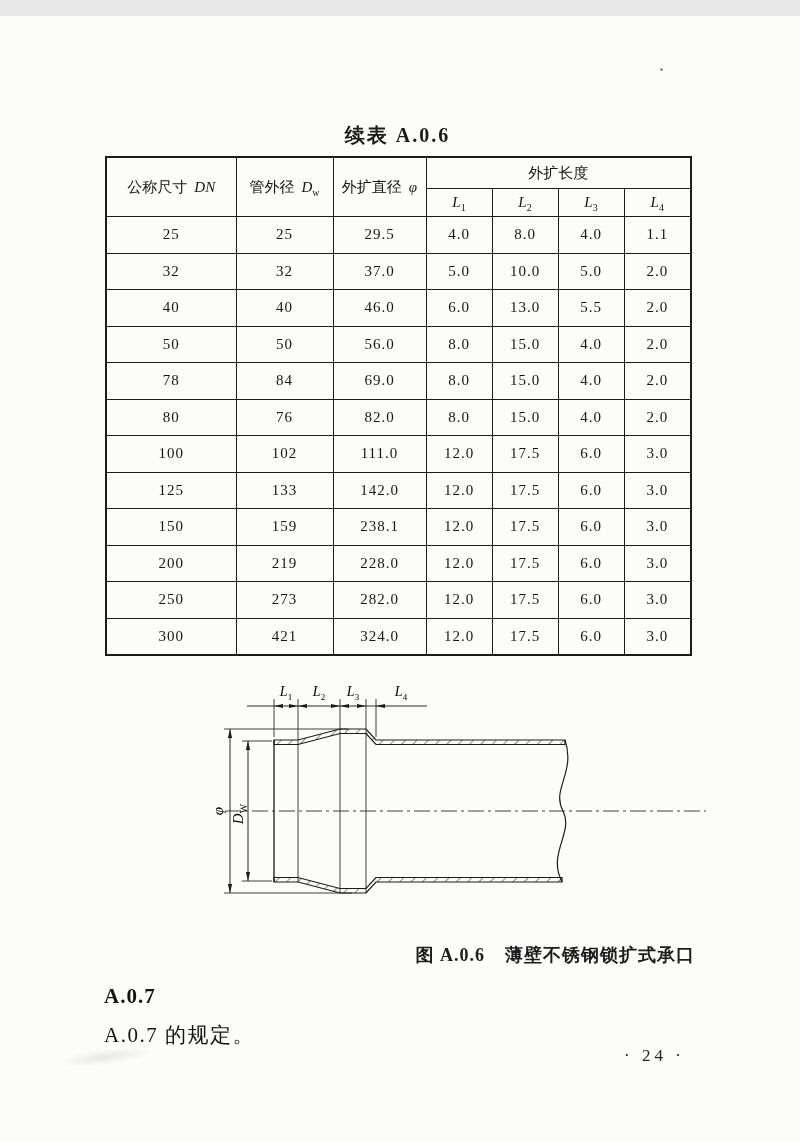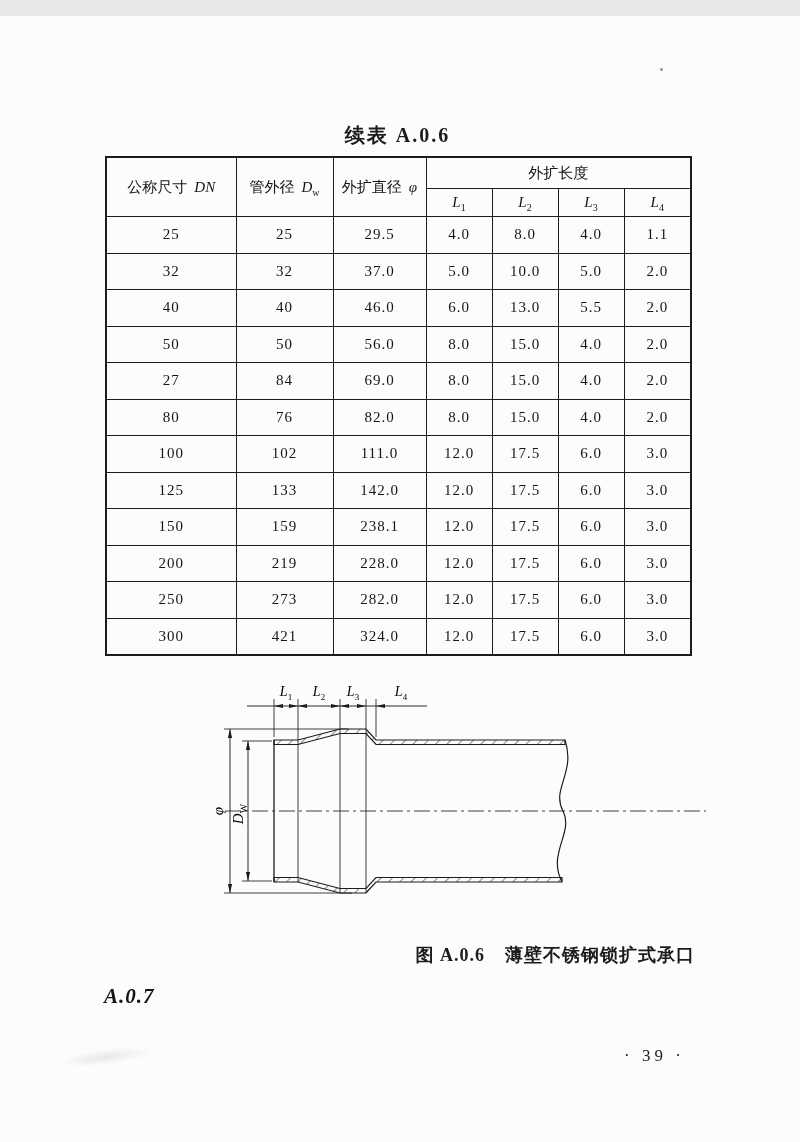--- a/index.html
+++ b/index.html
@@ -40,21 +40,21 @@
   
   .caption{
     position:absolute;left:105px;top:927px;width:590px;
     text-align:right;font-size:18px;font-weight:bold;letter-spacing:1px;
   }
   .caption .cap-text{margin-left:20px;}
 
   
   .para{
     position:absolute;left:104px;top:961px;width:598px;
-    font-size:21px;line-height:39px;color:#141414;font-style:italic;
+    font-size:21px;line-height:39px;color:#141414;
   }
   .para-line1{display:flex;justify-content:space-between;white-space:nowrap;}
   .para-label{font-weight:bold;letter-spacing:1px;margin-right:12px;flex:0 0 auto;}
   .para-line1 .p-text{flex:1 1 auto;text-align:justify;letter-spacing:1.5px;}
   .para-line2{letter-spacing:1.5px;}
 
   
   .pagenum{
     position:absolute;left:592px;top:1030px;width:125px;
     text-align:center;font-size:17px;letter-spacing:4px;color:#222;
@@ -132,21 +132,21 @@
           <tr>
           <td>50</td>
           <td>50</td>
           <td>56.0</td>
           <td>8.0</td>
           <td>15.0</td>
           <td>4.0</td>
           <td>2.0</td>
         </tr>
           <tr>
-          <td>27</td>
+          <td>78</td>
           <td>84</td>
           <td>69.0</td>
           <td>8.0</td>
           <td>15.0</td>
           <td>4.0</td>
           <td>2.0</td>
         </tr>
           <tr>
           <td>80</td>
           <td>76</td>
@@ -276,19 +276,20 @@
   </svg>
 
   <div class="caption">
     <span>图 A.0.6</span><span class="cap-text">薄壁不锈钢锁扩式承口</span>
   </div>
 
   <div class="para">
     <div class="para-line1">
       <span class="para-label">A.0.7</span>
     </div>
+    <div class="para-line2">A.0.7 的规定。</div>
   </div>
 
-  <div class="pagenum">· 39 ·</div>
+  <div class="pagenum">· 24 ·</div>
 
   <div class="smudge"></div>
   <div class="speck"></div>
 </div>
 
 </body></html>

